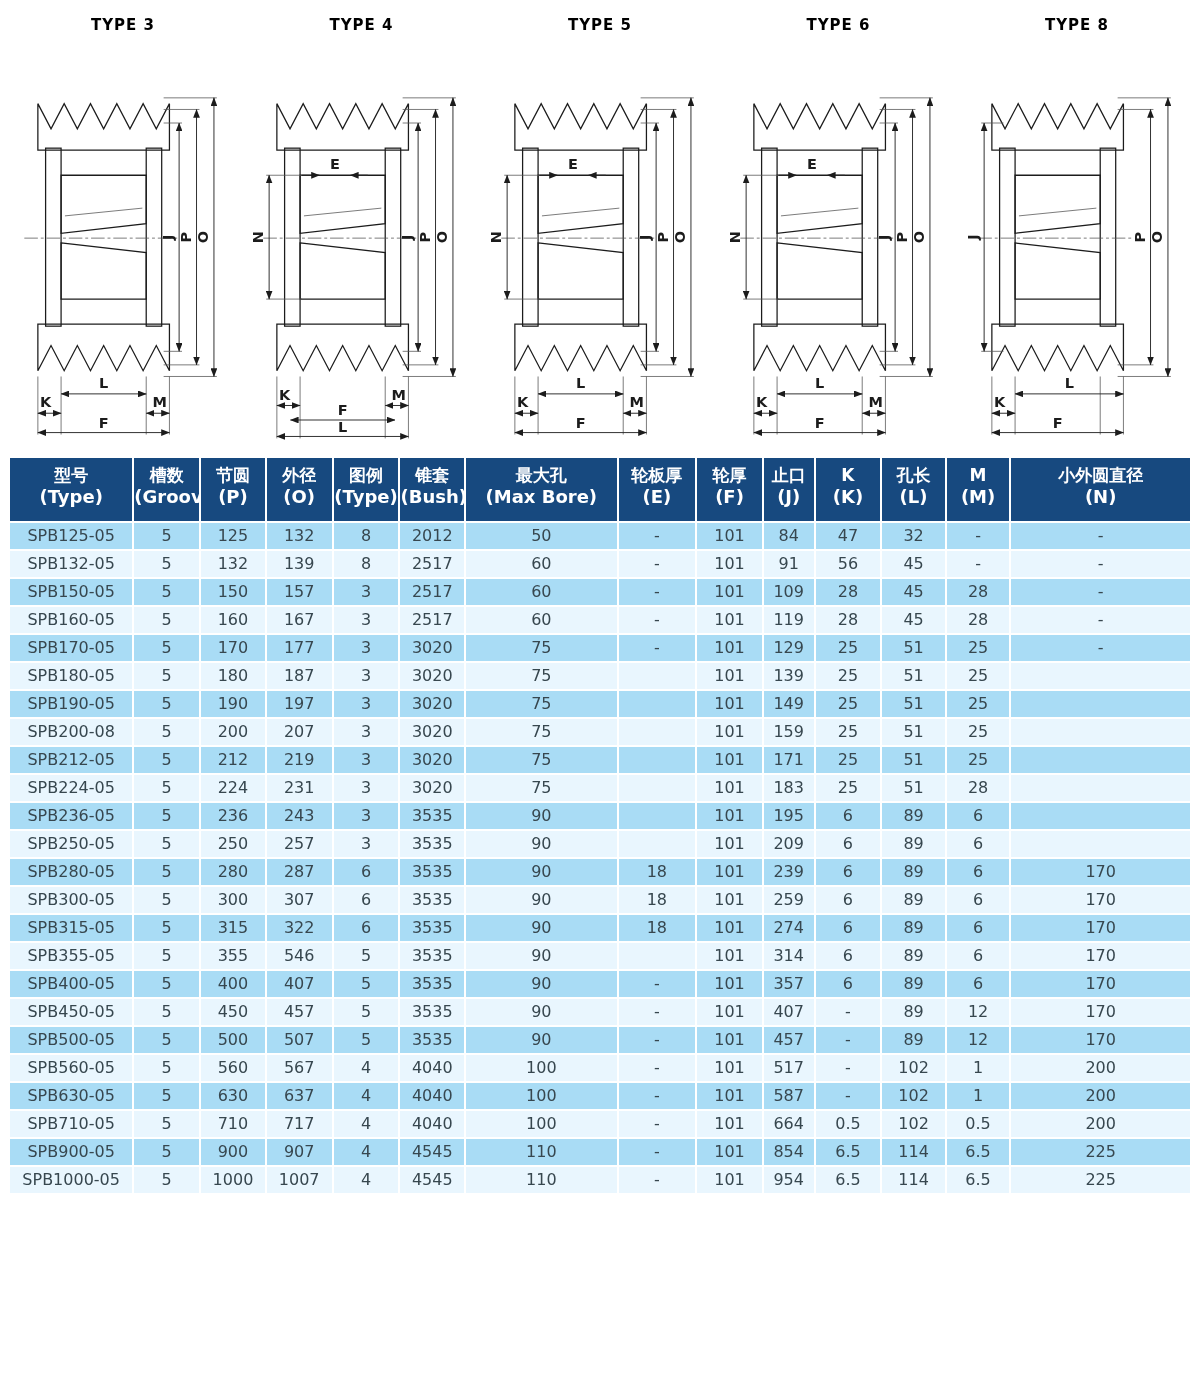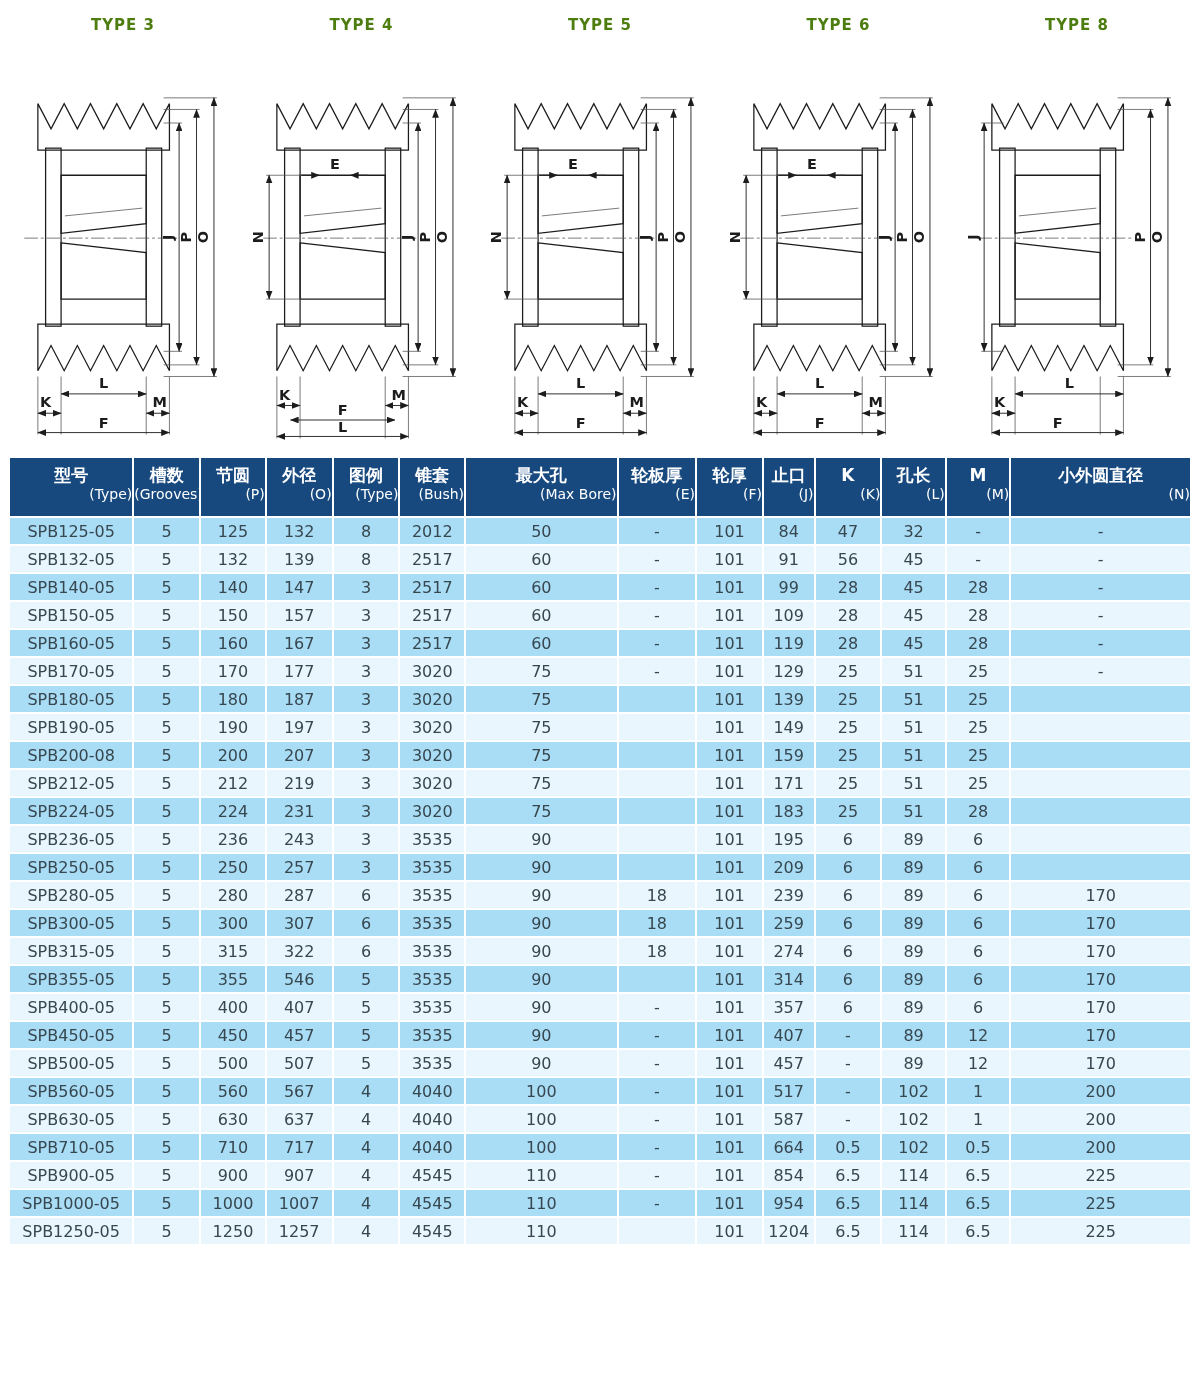--- a/index.html
+++ b/index.html
@@ -2,33 +2,33 @@
 <html style="--hdr-bg: #17497f; --hdr-tx: #ffffff; --row-odd: #a9dcf5; --row-even: #e9f6fe; --cell-tx: #37474f;"><head>
 <meta charset="utf-8">
 <style>
   html,body{margin:0;padding:0;background:#ffffff;}
   body{width:1200px;font-family:"DejaVu Sans","Liberation Sans",sans-serif;}
   .page{width:1200px;}
 
   
   .drawings{display:flex;justify-content:space-between;padding:10px 4px 2px 4px;height:452px;box-sizing:border-box;}
   .panel{width:238px;position:relative;display:flex;flex-direction:column;align-items:center;}
-  .panel h3{margin:6px 0 0 0;font-size:15px;font-weight:bold;color:#4d7c0f;letter-spacing:1px;font-family:"DejaVu Sans","Liberation Sans",sans-serif;}
+  .panel h3{margin:6px 0 0 0;font-size:15px;font-weight:bold;color:#000000;letter-spacing:1px;font-family:"DejaVu Sans","Liberation Sans",sans-serif;}
   .panel svg{display:block;}
   .tln{stroke:#1c1c1c;stroke-width:1.3;fill:none;}
   .dim{stroke:#2a2a2a;stroke-width:1;fill:none;}
   .ext{stroke:#555;stroke-width:.8;fill:none;}
   .dimtxt{font-size:15px;font-weight:bold;fill:#1c1c1c;font-family:"DejaVu Sans","Liberation Sans",sans-serif;}
 
   
   table.spec{width:1184px;margin:4px 8px 8px 8px;border-collapse:collapse;table-layout:fixed;}
   table.spec th,table.spec td{border:2px solid #ffffff;text-align:center;vertical-align:middle;overflow:hidden;}
   table.spec thead th{background:var(--hdr-bg);color:var(--hdr-tx);padding:7px 0 13px 0;}
   .hcn{display:block;font-size:17px;font-weight:bold;line-height:1.25;}
-  .hen{display:block;font-size:14px;font-weight:normal;line-height:1.2;text-align:right;}
+  .hen{display:block;font-size:18px;font-weight:bold;line-height:1.2;}
   table.spec tbody td{height:26px;font-size:16px;color:var(--cell-tx);padding:0;}
   table.spec tbody tr:nth-child(odd) td{background:var(--row-odd);}
   table.spec tbody tr:nth-child(even) td{background:var(--row-even);}
 </style>
 </head>
 <body>
 
 <svg width="0" height="0" style="position:absolute" aria-hidden="true">
   <defs>
     <pattern id="hatch" width="7" height="7" patternUnits="userSpaceOnUse" patternTransform="rotate(45)">
@@ -353,36 +353,20 @@
           <td>60</td>
           <td>-</td>
           <td>101</td>
           <td>91</td>
           <td>56</td>
           <td>45</td>
           <td>-</td>
           <td>-</td>
         </tr>
         <tr>
-          <td>SPB140-05</td>
-          <td>5</td>
-          <td>140</td>
-          <td>147</td>
-          <td>3</td>
-          <td>2517</td>
-          <td>60</td>
-          <td>-</td>
-          <td>101</td>
-          <td>99</td>
-          <td>28</td>
-          <td>45</td>
-          <td>28</td>
-          <td>-</td>
-        </tr>
-        <tr>
           <td>SPB150-05</td>
           <td>5</td>
           <td>150</td>
           <td>157</td>
           <td>3</td>
           <td>2517</td>
           <td>60</td>
           <td>-</td>
           <td>101</td>
           <td>109</td>
@@ -720,31 +704,15 @@
           <td>4545</td>
           <td>110</td>
           <td>-</td>
           <td>101</td>
           <td>954</td>
           <td>6.5</td>
           <td>114</td>
           <td>6.5</td>
           <td>225</td>
         </tr>
-        <tr>
-          <td>SPB1250-05</td>
-          <td>5</td>
-          <td>1250</td>
-          <td>1257</td>
-          <td>4</td>
-          <td>4545</td>
-          <td>110</td>
-          <td></td>
-          <td>101</td>
-          <td>1204</td>
-          <td>6.5</td>
-          <td>114</td>
-          <td>6.5</td>
-          <td>225</td>
-        </tr>
       </tbody>
   </table>
 </div>
 
 </body></html>

